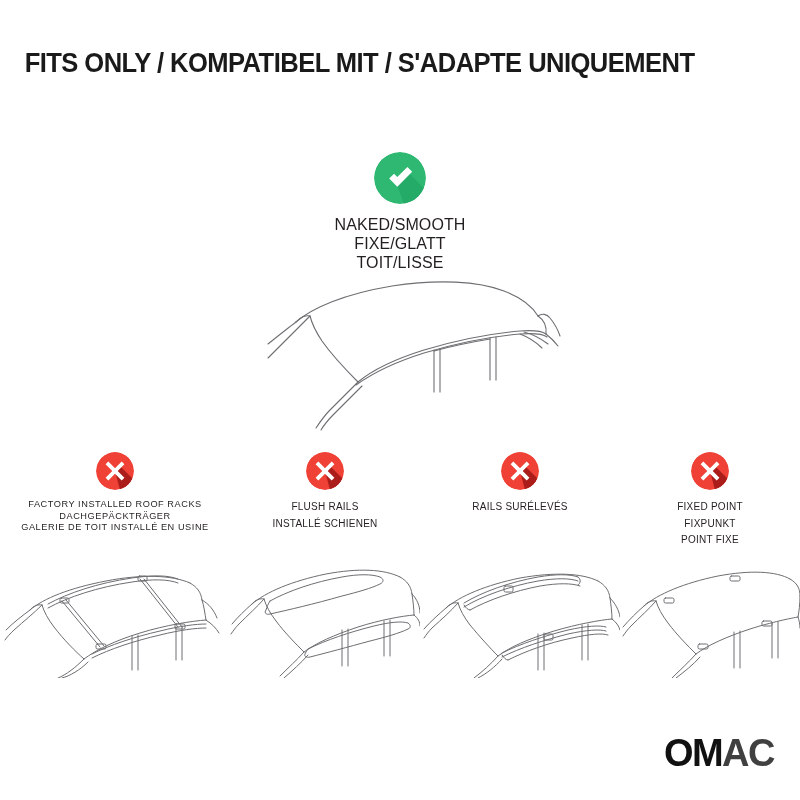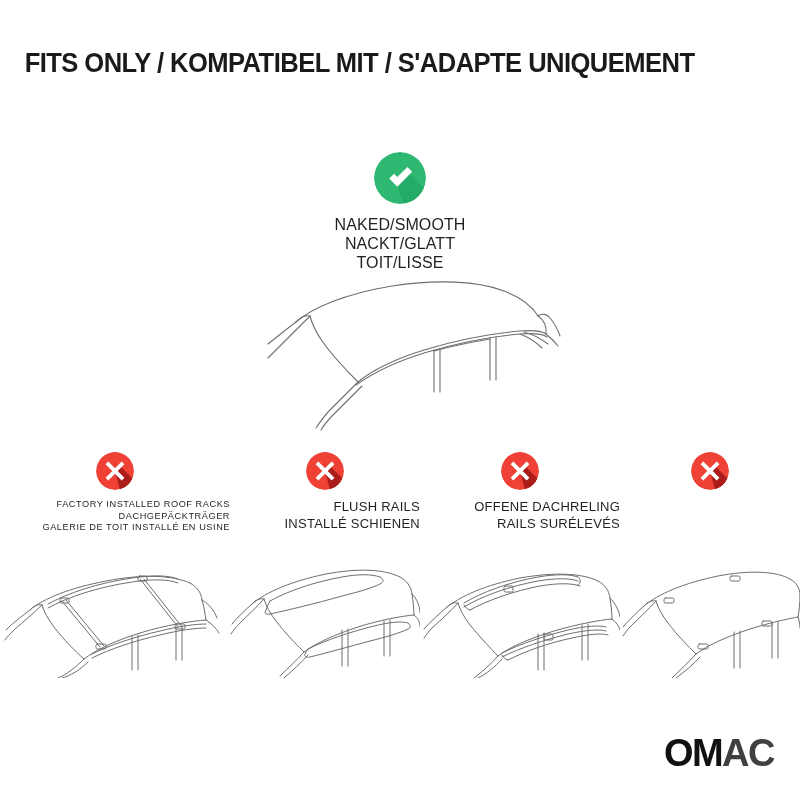--- a/index.html
+++ b/index.html
@@ -105,30 +105,30 @@
     overflow: hidden;
     display: block;
   }
   .badge-sm svg { display: block; width: 100%; height: 100%; }
 
   .col-labels {
     margin-top: 9px;
     text-align: center;
     color: #231f20;
   }
-  .col-labels div { white-space: nowrap; text-align: right; }
+  .col-labels div { white-space: nowrap; }
 
   .labels-small {
     font-size: 9.2px;
     line-height: 11.6px;
     letter-spacing: 0.55px;
     font-weight: 400;
   }
   .labels-normal {
-    font-size: 13px;
+    font-size: 10px;
     line-height: 16.6px;
     letter-spacing: 0.25px;
     font-weight: 400;
   }
 
   .col-illustration {
     position: absolute;
     left: 0;
     width: 100%;
   }
@@ -174,21 +174,21 @@
       <circle cx="26" cy="26" r="26" fill="#2eb872"></circle>
       <g clip-path="url(#clipTop)">
         <path d="M22.2 30.6 L33.2 19.6 L52 38.5 L52 52 L30 52 Z" fill="#23a866" opacity="0.85"></path>
       </g>
       <path d="M15.2 26.6 L20.0 21.8 L23.3 25.1 L33.4 15.0 L38.2 19.8 L23.3 34.7 Z" fill="#ffffff"></path>
     </svg>
   </span>
 
   <div class="top-labels">
     <div>NAKED/SMOOTH</div>
-    <div>NACKT/GLATT</div>
+    <div>FIXE/GLATT</div>
     <div>TOIT/LISSE</div>
   </div>
 </div>
 
 <div class="main-illustration">
   <svg viewBox="0 0 320 160" xmlns="http://www.w3.org/2000/svg" fill="none" stroke="#6d6e71" stroke-width="1.1" stroke-linecap="round" stroke-linejoin="round">
 
     <path d="M44 50 C60 36 92 22 140 14 C186 7 226 9 252 19 C268 25 280 34 286 44"></path>
     <path d="M44 50 C48 45 54 43 58 44"></path>
     <path d="M58 44 C60 52 64 60 70 69 C82 86 96 100 106 110"></path>
@@ -346,21 +346,20 @@
             </defs>
           <circle cx="19" cy="19" r="19" fill="#ef4136"></circle>
           <g clip-path="url(#clipX3)">
             <path d="M19 19 L24 14 L38 28 L38 38 L24 38 Z" fill="#a31a18" opacity="0.9"></path>
           </g>
           <path d="M12.3 9.6 L19 16.3 L25.7 9.6 L28.4 12.3 L21.7 19 L28.4 25.7 L25.7 28.4 L19 21.7 L12.3 28.4 L9.6 25.7 L16.3 19 L9.6 12.3 Z" fill="#ffffff"></path>
         </svg>
       </span>
     </div>
     <div class="col-labels labels-normal">
-      <div>OFFENE DACHRELING</div>
       <div>RAILS SURÉLEVÉS</div>
     </div>
     <div class="col-illustration ill-3">
       <svg viewBox="0 0 200 130" xmlns="http://www.w3.org/2000/svg" fill="none" stroke="#6d6e71" stroke-width="1" stroke-linecap="round" stroke-linejoin="round">
         <path d="M26 60 C40 48 66 37 100 30 C134 24 162 25 178 33"></path>
         <path d="M26 60 C29 56 34 54 38 55"></path>
         <path d="M38 55 C40 62 44 69 50 77 C60 89 70 100 78 108"></path>
         <path d="M78 108 C90 99 108 91 134 83 C158 76 180 72 192 71"></path>
         <path d="M178 33 C185 37 189 42 190 50"></path>
         <path d="M190 50 C191 57 192 65 192 71"></path>
@@ -405,20 +404,25 @@
               </clipPath>
             </defs>
           <circle cx="19" cy="19" r="19" fill="#ef4136"></circle>
           <g clip-path="url(#clipX4)">
             <path d="M19 19 L24 14 L38 28 L38 38 L24 38 Z" fill="#a31a18" opacity="0.9"></path>
           </g>
           <path d="M12.3 9.6 L19 16.3 L25.7 9.6 L28.4 12.3 L21.7 19 L28.4 25.7 L25.7 28.4 L19 21.7 L12.3 28.4 L9.6 25.7 L16.3 19 L9.6 12.3 Z" fill="#ffffff"></path>
         </svg>
       </span>
     </div>
+    <div class="col-labels labels-normal">
+      <div>FIXED POINT</div>
+      <div>FIXPUNKT</div>
+      <div>POINT FIXE</div>
+    </div>
     <div class="col-illustration ill-4">
       <svg viewBox="0 0 180 130" xmlns="http://www.w3.org/2000/svg" fill="none" stroke="#6d6e71" stroke-width="1" stroke-linecap="round" stroke-linejoin="round">
         <path d="M24 58 C38 46 64 35 98 28 C130 22 156 23 170 31"></path>
         <path d="M24 58 C27 54 32 52 36 53"></path>
         <path d="M36 53 C38 60 42 67 48 75 C57 87 68 98 76 106"></path>
         <path d="M76 106 C88 97 106 89 130 81 C152 74 172 70 178 69"></path>
         <path d="M170 31 C177 35 180 40 180 48"></path>
         <path d="M180 48 C180 56 179 64 178 69"></path>
 
         <rect x="44" y="50" width="10" height="5" rx="1.5"></rect>

